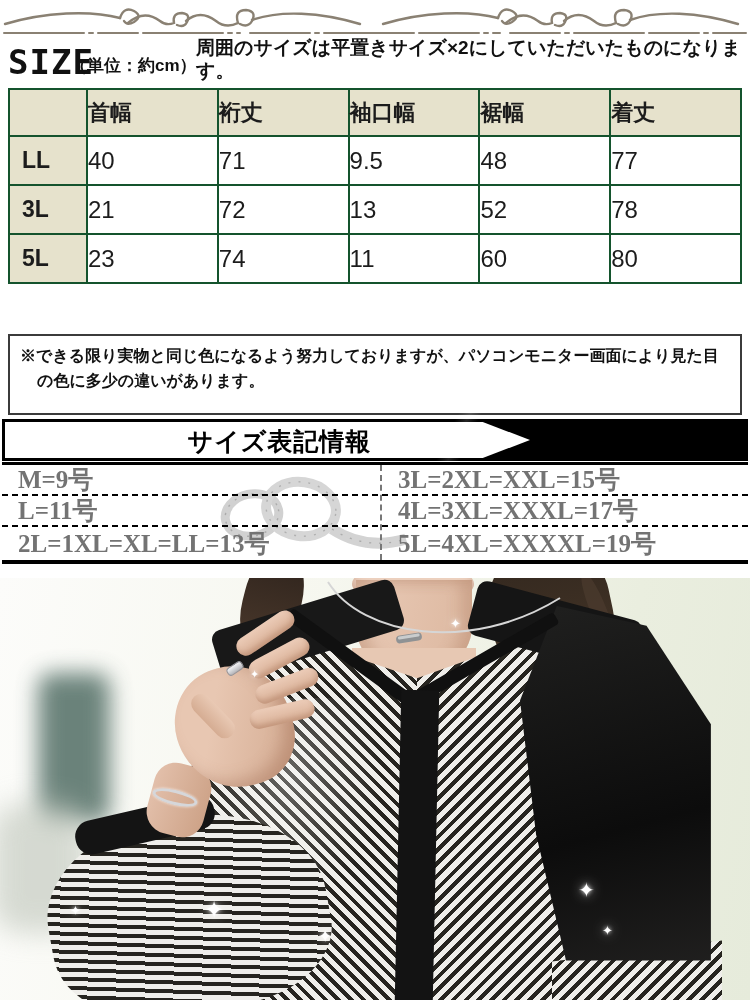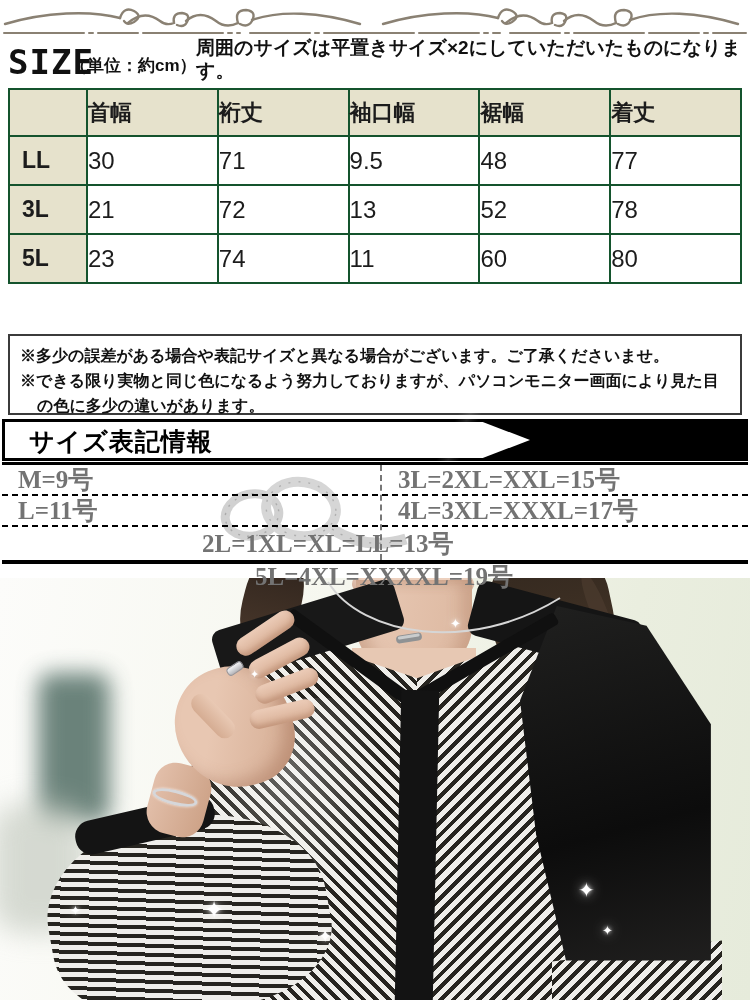--- a/index.html
+++ b/index.html
@@ -36,30 +36,30 @@
   .notes p { font-size:16px; font-weight:600; line-height:25px; color:#111;
              padding-left:17px; text-indent:-17px; }
 
   
   .banner { position:absolute; left:2px; top:419px; width:746px; height:42px; background:#000; }
   .banner .sheen { position:absolute; left:55%; top:-8px; width:90px; height:60px;
                    background:linear-gradient(115deg, transparent 40%, rgba(255,255,255,.14) 50%, transparent 60%); }
   .banner .pennant { position:absolute; left:3px; top:3px; width:525px; height:36px; background:#fff;
                      clip-path:polygon(0 0, 91% 0, 100% 50%, 91% 100%, 0 100%); }
   .banner .pennant span { display:block; padding:3px 0 0 24px; font-family:"Liberation Serif", serif;
-                     font-size:25px; font-weight:700; color:#000; letter-spacing:1px; }
+                     font-size:25px; font-weight:700; color:#000; letter-spacing:1px;text-align:center; }
 
   
   .conv { position:absolute; left:2px; top:462px; width:746px; height:102px;
           border-top:3px solid #000; border-bottom:4px solid #000; background:#fff; }
   .conv .tape { position:absolute; left:192px; top:2px; z-index:1; }
   .conv .vdiv { position:absolute; left:378px; top:0; bottom:0; border-left:2px dashed #777; z-index:3; }
   .conv .row { position:relative; z-index:2; display:flex; height:31px; align-items:center;
                border-bottom:2px dashed #000; }
-  .conv .row:last-child { border-bottom:none; height:33px;flex-direction:column; }
+  .conv .row:last-child { border-bottom:none; height:33px; }
   .conv .cell { font-family:"Liberation Serif", serif; font-size:25px; font-weight:700; color:#737373;
                 white-space:nowrap; }
   .conv .cl { width:378px; padding-left:16px; }
   .conv .cr { padding-left:18px; }
 
   
   .photo { position:absolute; left:0; top:578px; width:750px; height:422px; overflow:hidden;
            background:linear-gradient(100deg,#fcfcfa 0%,#f6f7ef 40%,#eaeedf 78%,#e6ebdb 100%); }
   .photo div { position:absolute; }
   .blob-teal { left:38px; top:95px; width:72px; height:150px; background:#47655c;
@@ -183,21 +183,21 @@
         <th>首幅</th>
         <th>裄丈</th>
         <th>袖口幅</th>
         <th>裾幅</th>
         <th>着丈</th>
       </tr>
     </thead>
     <tbody>
       <tr>
         <th>LL</th>
-        <td>30</td>
+        <td>40</td>
         <td>71</td>
         <td>9.5</td>
         <td>48</td>
         <td>77</td>
       </tr>
       <tr>
         <th>3L</th>
         <td>21</td>
         <td>72</td>
         <td>13</td>
@@ -209,21 +209,20 @@
         <td>23</td>
         <td>74</td>
         <td>11</td>
         <td>60</td>
         <td>80</td>
       </tr>
     </tbody>
   </table>
 
   <div class="notes">
-    <p>※多少の誤差がある場合や表記サイズと異なる場合がございます。ご了承くださいませ。</p>
     <p>※できる限り実物と同じ色になるよう努力しておりますが、パソコンモニター画面により見た目の色に多少の違いがあります。</p>
   </div>
 
   <div class="banner">
     <div class="sheen"></div>
     <div class="pennant">
       <span>サイズ表記情報</span>
     </div>
   </div>
 

